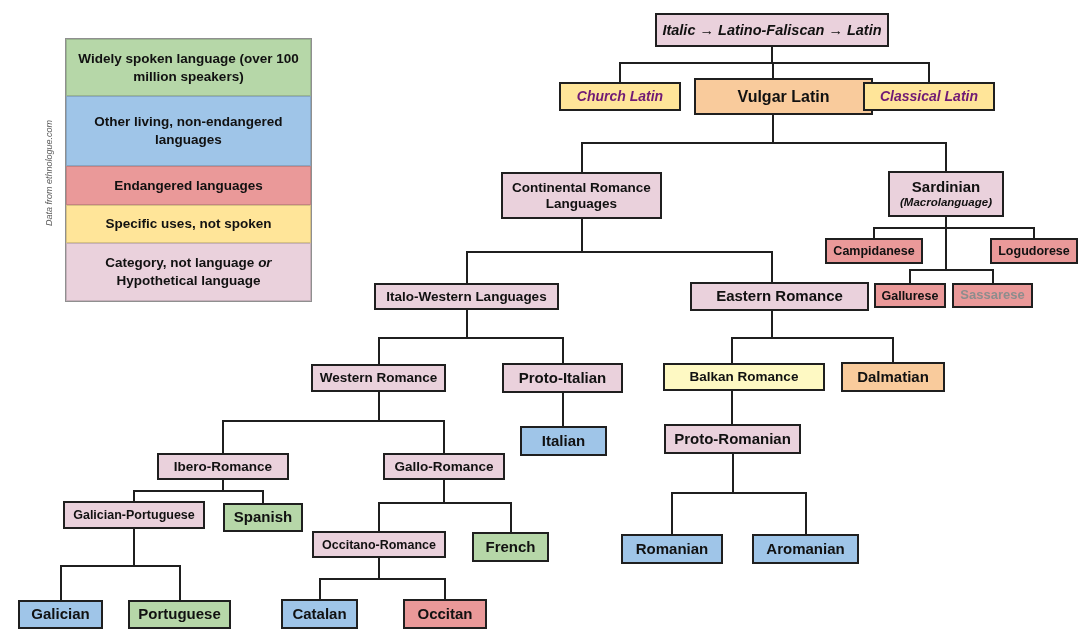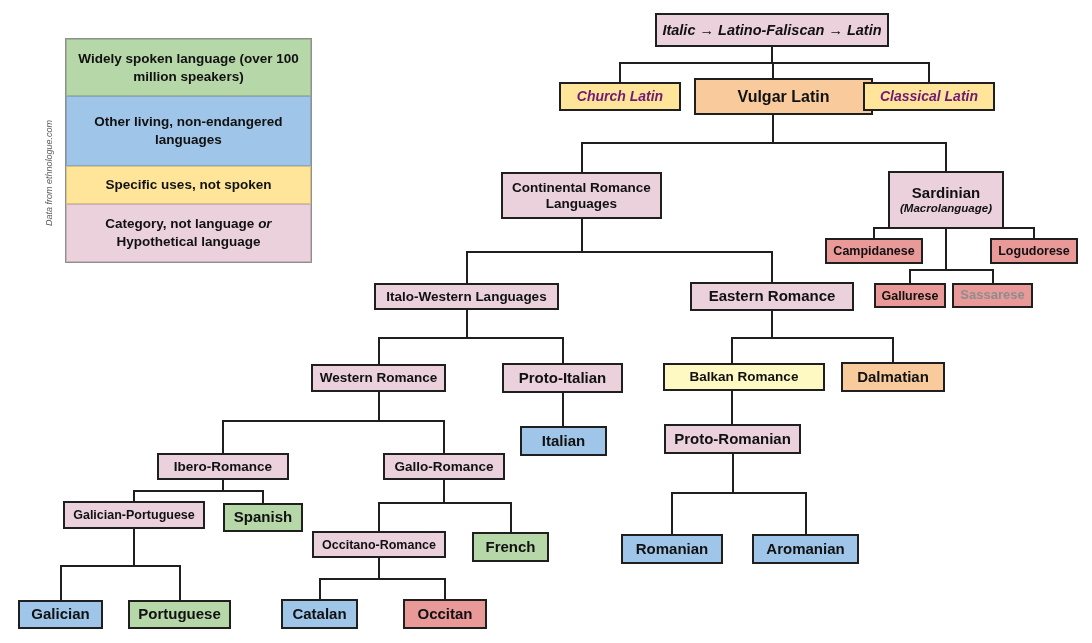--- a/index.html
+++ b/index.html
@@ -78,20 +78,23 @@
 
 <div class="screen">
   <div class="attribution">Data from ethnologue.com</div>
   <div class="legend">
       <div class="legend-row" style="background: rgb(182, 215, 168); height: 57px;">
         <div><span>Widely spoken language (over 100 million speakers)</span></div>
       </div>
       <div class="legend-row" style="background: rgb(159, 197, 232); height: 70px;">
         <div><span>Other living, non-endangered languages</span></div>
       </div>
+      <div class="legend-row" style="background: rgb(234, 153, 153); height: 39px;">
+        <div><span>Endangered languages</span></div>
+      </div>
       <div class="legend-row" style="background: rgb(255, 229, 153); height: 38px;">
         <div><span>Specific uses, not spoken</span></div>
       </div>
       <div class="legend-row" style="background: rgb(234, 209, 220); height: 58px;">
         <div><span>Category, not language </span><span class="it">or</span><span> Hypothetical language</span></div>
       </div>
     </div>
   <div id="tree-layer">
       <div class="node root" style="left: 655px; top: 13px; width: 234px; height: 34px; background: rgb(234, 209, 220);">
         <div>Italic → Latino-Faliscan → Latin</div>
@@ -101,40 +104,40 @@
       </div>
       <div class="node xl" style="left: 694px; top: 78px; width: 179px; height: 37px; background: rgb(249, 203, 156);">
         <div>Vulgar Latin</div>
       </div>
       <div class="node ghost" style="left: 863px; top: 82px; width: 132px; height: 29px; background: rgb(255, 229, 153);">
         <div>Classical Latin</div>
       </div>
       <div class="node md" style="left: 501px; top: 172px; width: 161px; height: 47px; background: rgb(234, 209, 220);">
         <div>Continental Romance Languages</div>
       </div>
-      <div class="node lg" style="left: 888px; top: 171px; width: 116px; height: 58px; background: rgb(234, 209, 220);">
+      <div class="node lg" style="left: 888px; top: 171px; width: 116px; height: 46px; background: rgb(234, 209, 220);">
         <div>Sardinian</div>
         <div class="sublabel">(Macrolanguage)</div>
       </div>
       <div class="node sm" style="left: 825px; top: 238px; width: 98px; height: 26px; background: rgb(234, 153, 153);">
         <div>Campidanese</div>
       </div>
       <div class="node sm" style="left: 990px; top: 238px; width: 88px; height: 26px; background: rgb(234, 153, 153);">
         <div>Logudorese</div>
       </div>
       <div class="node sm" style="left: 874px; top: 283px; width: 72px; height: 25px; background: rgb(234, 153, 153);">
         <div>Gallurese</div>
       </div>
       <div class="node sm-gray" style="left: 952px; top: 283px; width: 81px; height: 25px; background: rgb(234, 153, 153);">
         <div>Sassarese</div>
       </div>
       <div class="node md" style="left: 374px; top: 283px; width: 185px; height: 27px; background: rgb(234, 209, 220);">
         <div>Italo-Western Languages</div>
       </div>
-      <div class="node lg" style="left: 690px; top: 282px; width: 164px; height: 29px; background: rgb(234, 209, 220);">
+      <div class="node lg" style="left: 690px; top: 282px; width: 179px; height: 29px; background: rgb(234, 209, 220);">
         <div>Eastern Romance</div>
       </div>
       <div class="node md" style="left: 311px; top: 364px; width: 135px; height: 28px; background: rgb(234, 209, 220);">
         <div>Western Romance</div>
       </div>
       <div class="node lg" style="left: 502px; top: 363px; width: 121px; height: 30px; background: rgb(234, 209, 220);">
         <div>Proto-Italian</div>
       </div>
       <div class="node lg" style="left: 520px; top: 426px; width: 87px; height: 30px; background: rgb(159, 197, 232);">
         <div>Italian</div>

